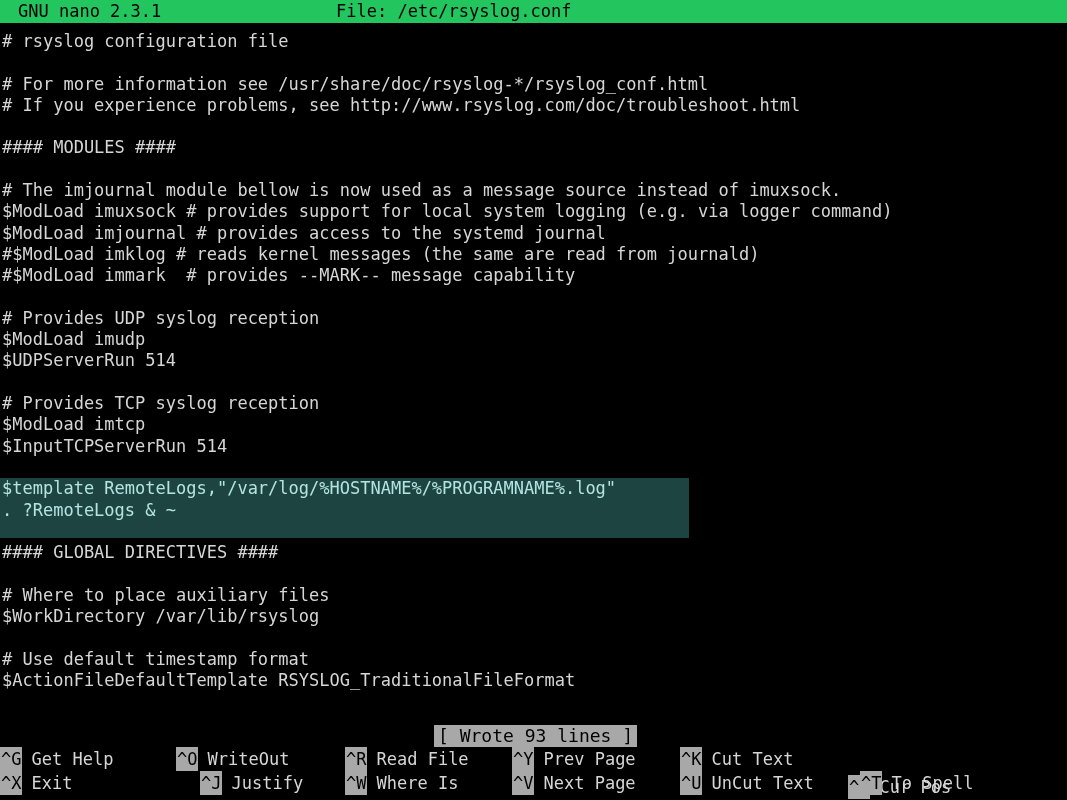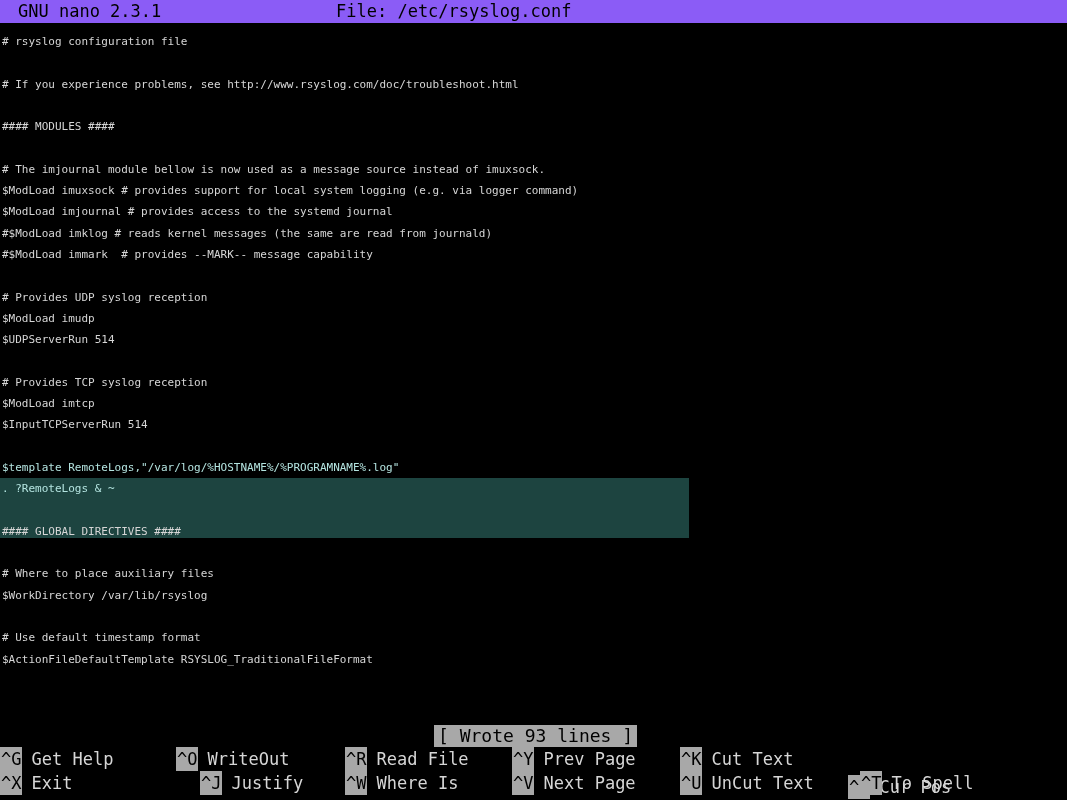--- a/index.html
+++ b/index.html
@@ -22,21 +22,21 @@
     background: #000000;
   }
 
   
   .titlebar {
     position: absolute;
     top: 0;
     left: 0;
     width: 1067px;
     height: 23px;
-    background: #8b5cf6;
+    background: #22c55e;
     color: #000000;
     font-size: 17px;
     line-height: 23px;
     white-space: pre;
     letter-spacing: 0px;
   }
   .titlebar .tb-version {
     position: absolute;
     left: 18px;
     top: 0;
@@ -53,21 +53,21 @@
     position: absolute;
     top: 31px;
     left: 0;
     width: 1067px;
     height: 690px;
   }
   .line {
     position: relative;
     height: 21.3px;
     line-height: 21.3px;
-    font-size: 11px;
+    font-size: 17px;
     color: #d6d6d6;
     white-space: pre;
     padding-left: 2px;
     box-sizing: border-box;
   }
   .line.blank {
     color: transparent;
   }
   .line.highlight {
     color: #b4e4e0;
@@ -146,20 +146,21 @@
   <div class="titlebar">
     <span class="tb-version">GNU nano 2.3.1</span>
     <span class="tb-file">File: /etc/rsyslog.conf</span>
   </div>
 
   <div class="editor">
     <div class="selection-block"></div>
     <div class="editor-lines" id="editor-lines">
         <div class="line"># rsyslog configuration file</div>
         <div class="line blank"></div>
+        <div class="line"># For more information see /usr/share/doc/rsyslog-*/rsyslog_conf.html</div>
         <div class="line"># If you experience problems, see http://www.rsyslog.com/doc/troubleshoot.html</div>
         <div class="line blank"></div>
         <div class="line">#### MODULES ####</div>
         <div class="line blank"></div>
         <div class="line"># The imjournal module bellow is now used as a message source instead of imuxsock.</div>
         <div class="line">$ModLoad imuxsock # provides support for local system logging (e.g. via logger command)</div>
         <div class="line">$ModLoad imjournal # provides access to the systemd journal</div>
         <div class="line">#$ModLoad imklog # reads kernel messages (the same are read from journald)</div>
         <div class="line">#$ModLoad immark  # provides --MARK-- message capability</div>
         <div class="line blank"></div>

